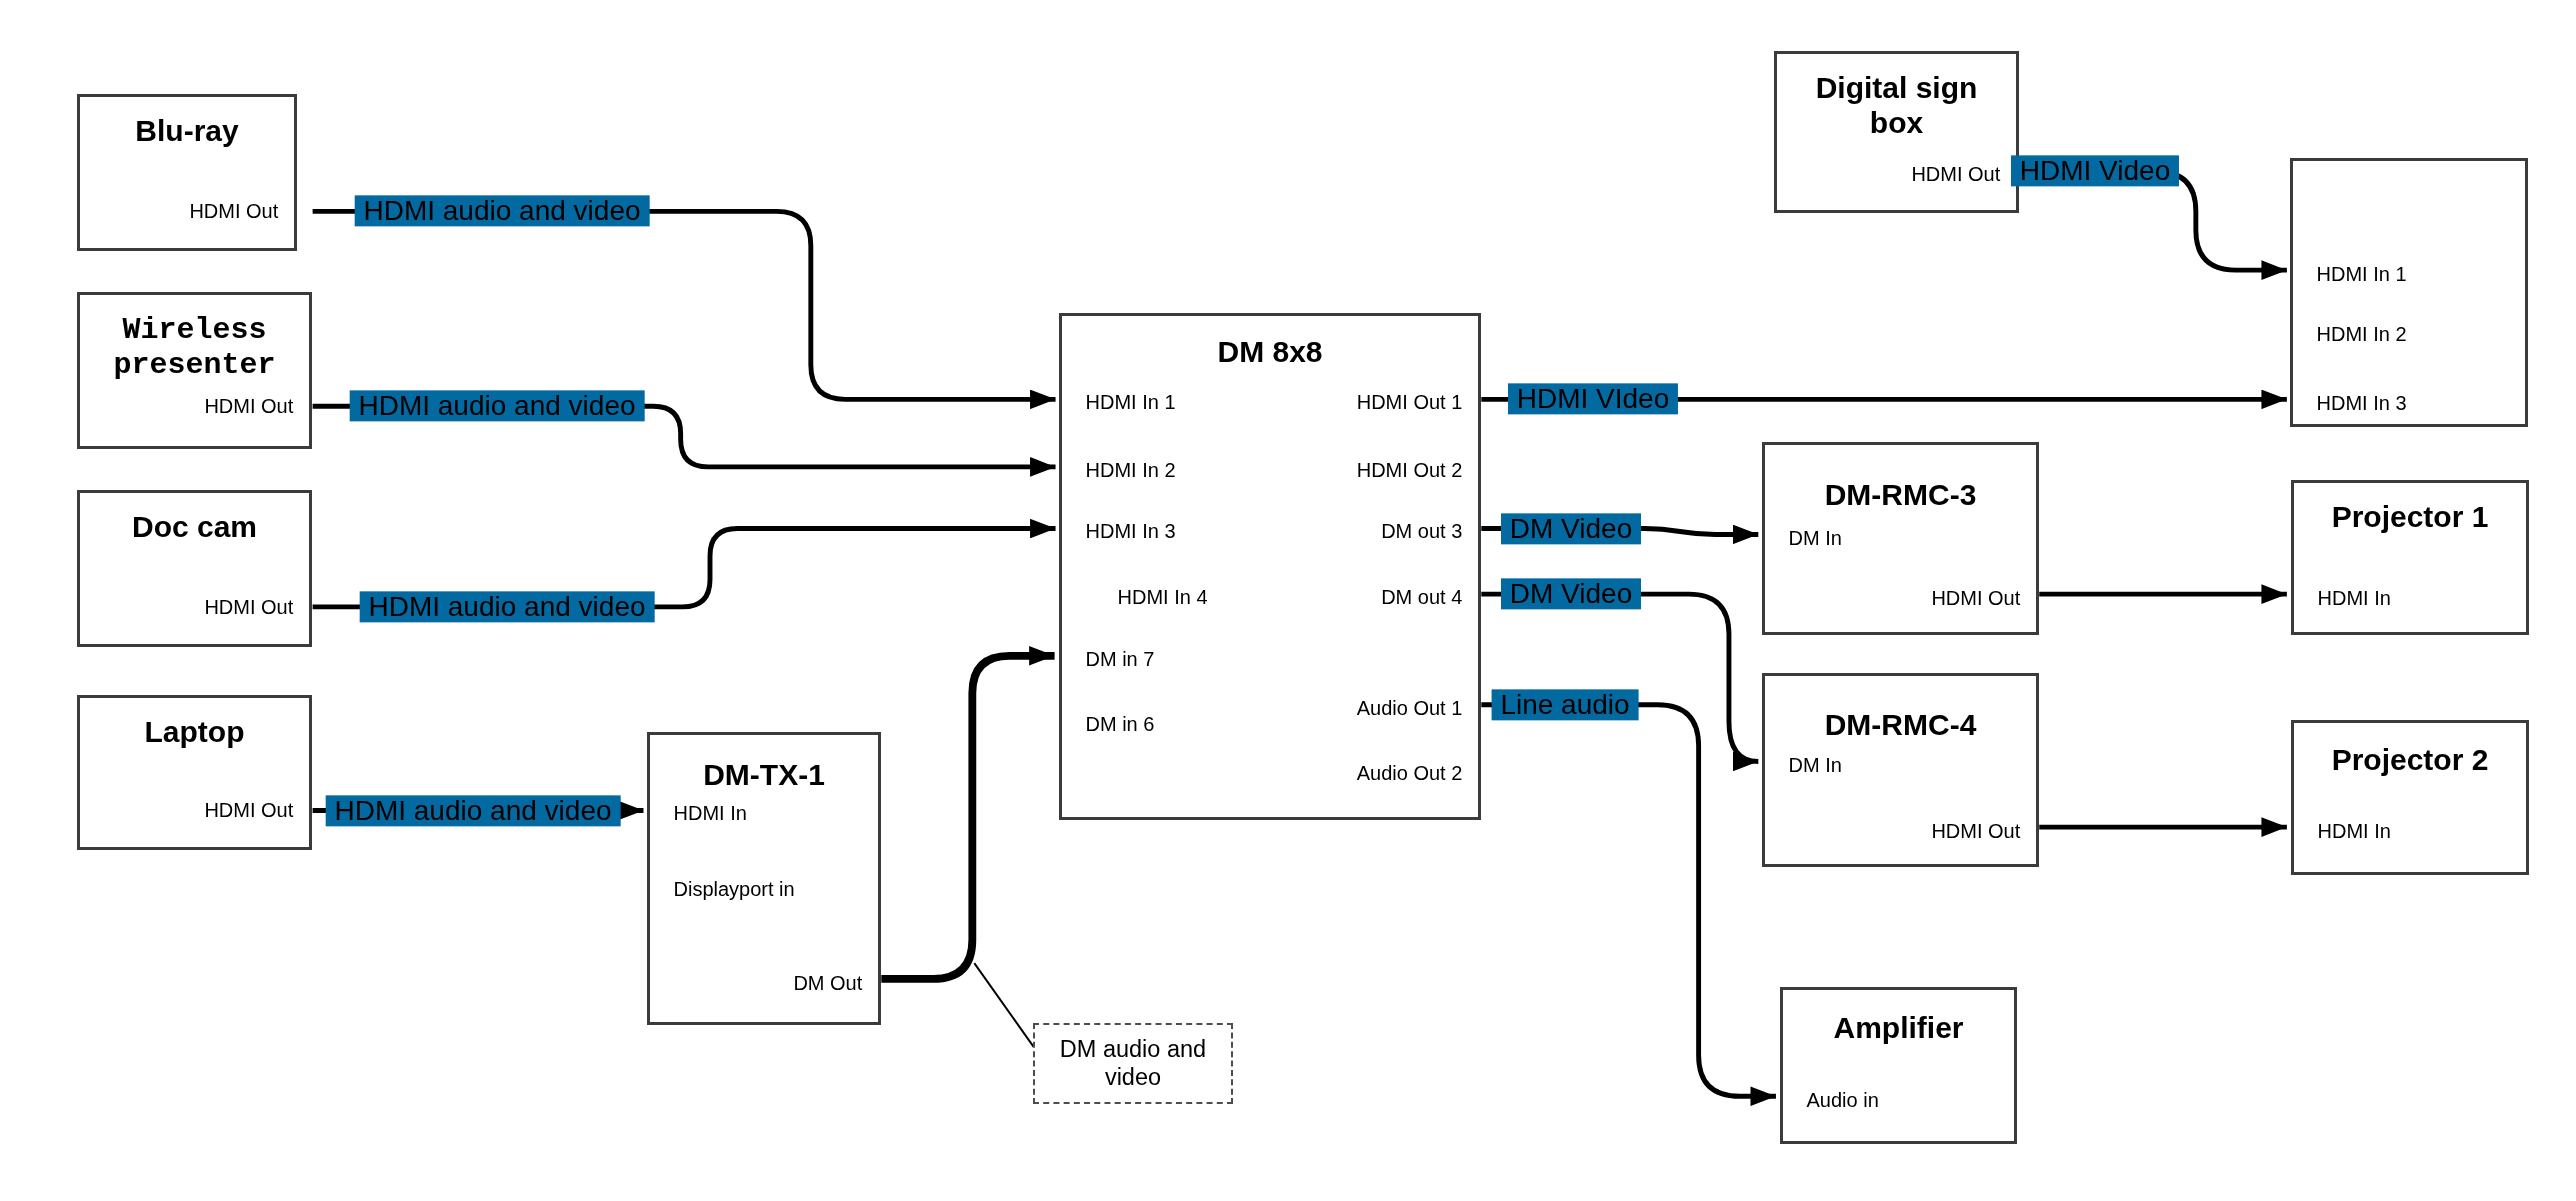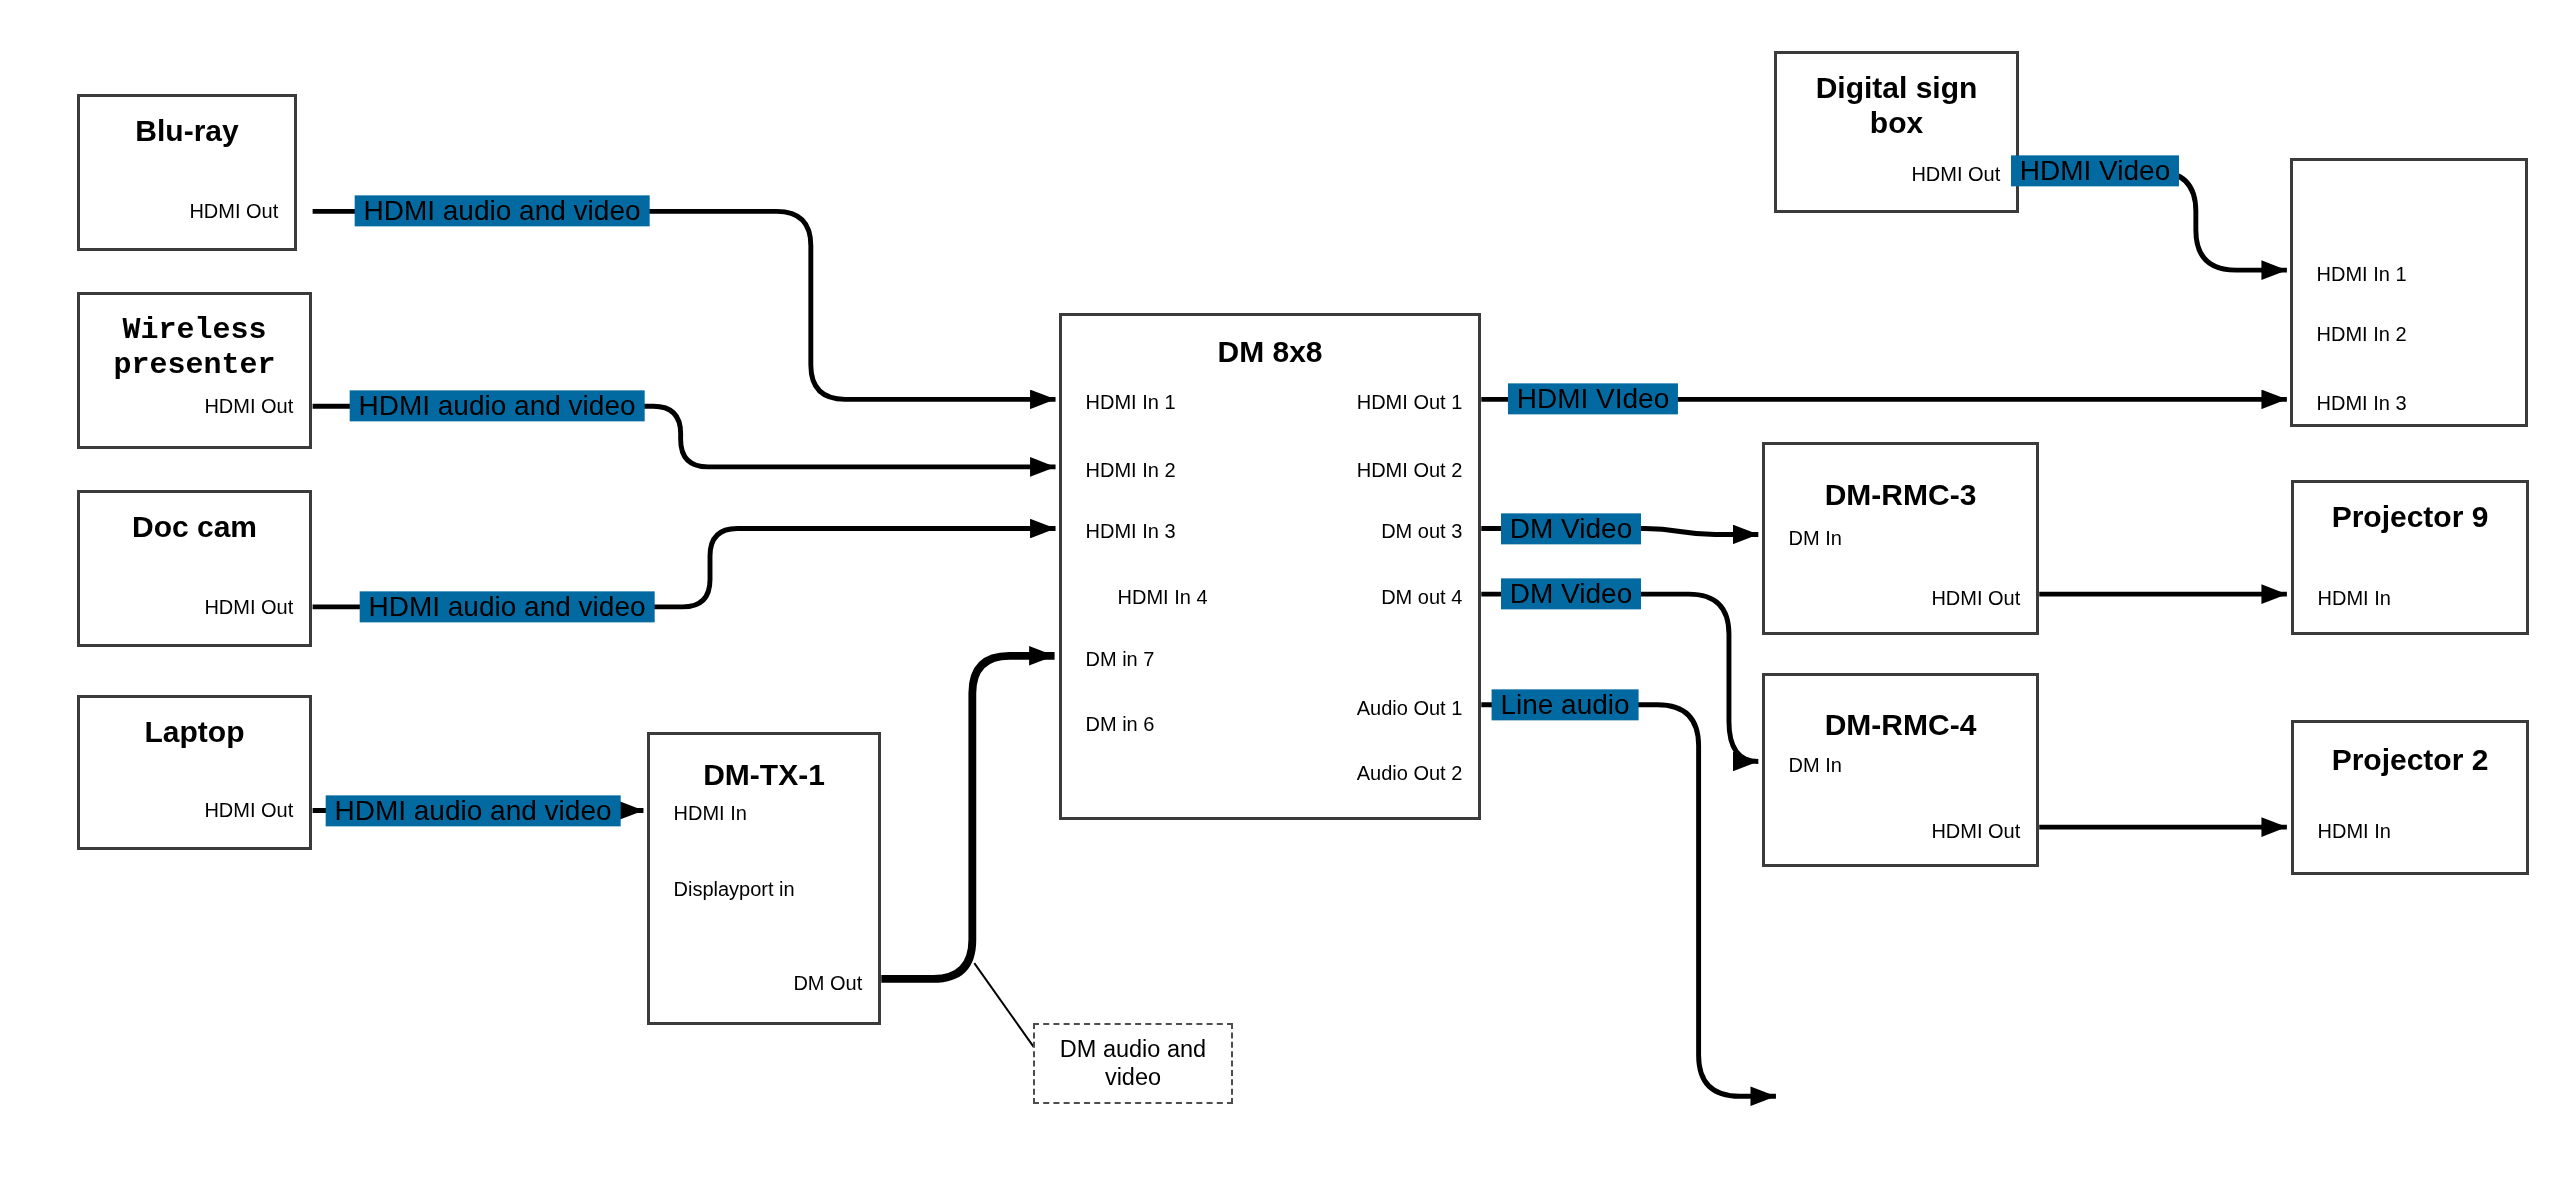--- a/index.html
+++ b/index.html
@@ -130,35 +130,39 @@
     <div class="port p-left" style="top:242px;">HDMI In 3</div>
   </div>
 
   <div class="node" style="left:1762px;top:442px;width:277px;height:193px;">
     <div class="title" style="top:32px;">DM-RMC-3</div>
     <div class="port p-left" style="top:93px;">DM In</div>
     <div class="port p-right" style="top:153px;">HDMI Out</div>
   </div>
 
   <div class="node" style="left:2291px;top:480px;width:238px;height:155px;">
-    <div class="title" style="top:15.7px;">Projector 9</div>
+    <div class="title" style="top:15.7px;">Projector 1</div>
     <div class="port p-left" style="top:115px;">HDMI In</div>
   </div>
 
   <div class="node" style="left:1762px;top:673px;width:277px;height:194px;">
     <div class="title" style="top:31px;">DM-RMC-4</div>
     <div class="port p-left" style="top:89px;">DM In</div>
     <div class="port p-right" style="top:155px;">HDMI Out</div>
   </div>
 
   <div class="node" style="left:2291px;top:720px;width:238px;height:155px;">
     <div class="title" style="top:18.6px;">Projector 2</div>
     <div class="port p-left" style="top:108px;">HDMI In</div>
   </div>
 
+  <div class="node" style="left:1780px;top:987px;width:237px;height:157px;">
+    <div class="title" style="top:19.6px;">Amplifier</div>
+    <div class="port p-left" style="top:110px;">Audio in</div>
+  </div>
 
   <svg id="wires" width="2576" height="1201" viewBox="0 0 2631 1227" xmlns="http://www.w3.org/2000/svg">
     <defs>
       <marker id="arrowhead" markerUnits="userSpaceOnUse" markerWidth="26" markerHeight="20" viewBox="0 0 13 10" refX="13" refY="5" orient="auto">
         <path d="M0,0 L13,5 L0,10 Z"></path>
       </marker>
     </defs>
     <path class="wire" d="M319,216 H793 Q828,216 828,251 V373 Q828,408 863,408 H1078" marker-end="url(#arrowhead)"></path>
     <path class="wire" d="M319,415 H667 Q695,415 695,443 V449 Q695,477 723,477 H1078" marker-end="url(#arrowhead)"></path>
     <path class="wire" d="M319,620 H697 Q725,620 725,592 V568 Q725,540 753,540 H1078" marker-end="url(#arrowhead)"></path>

